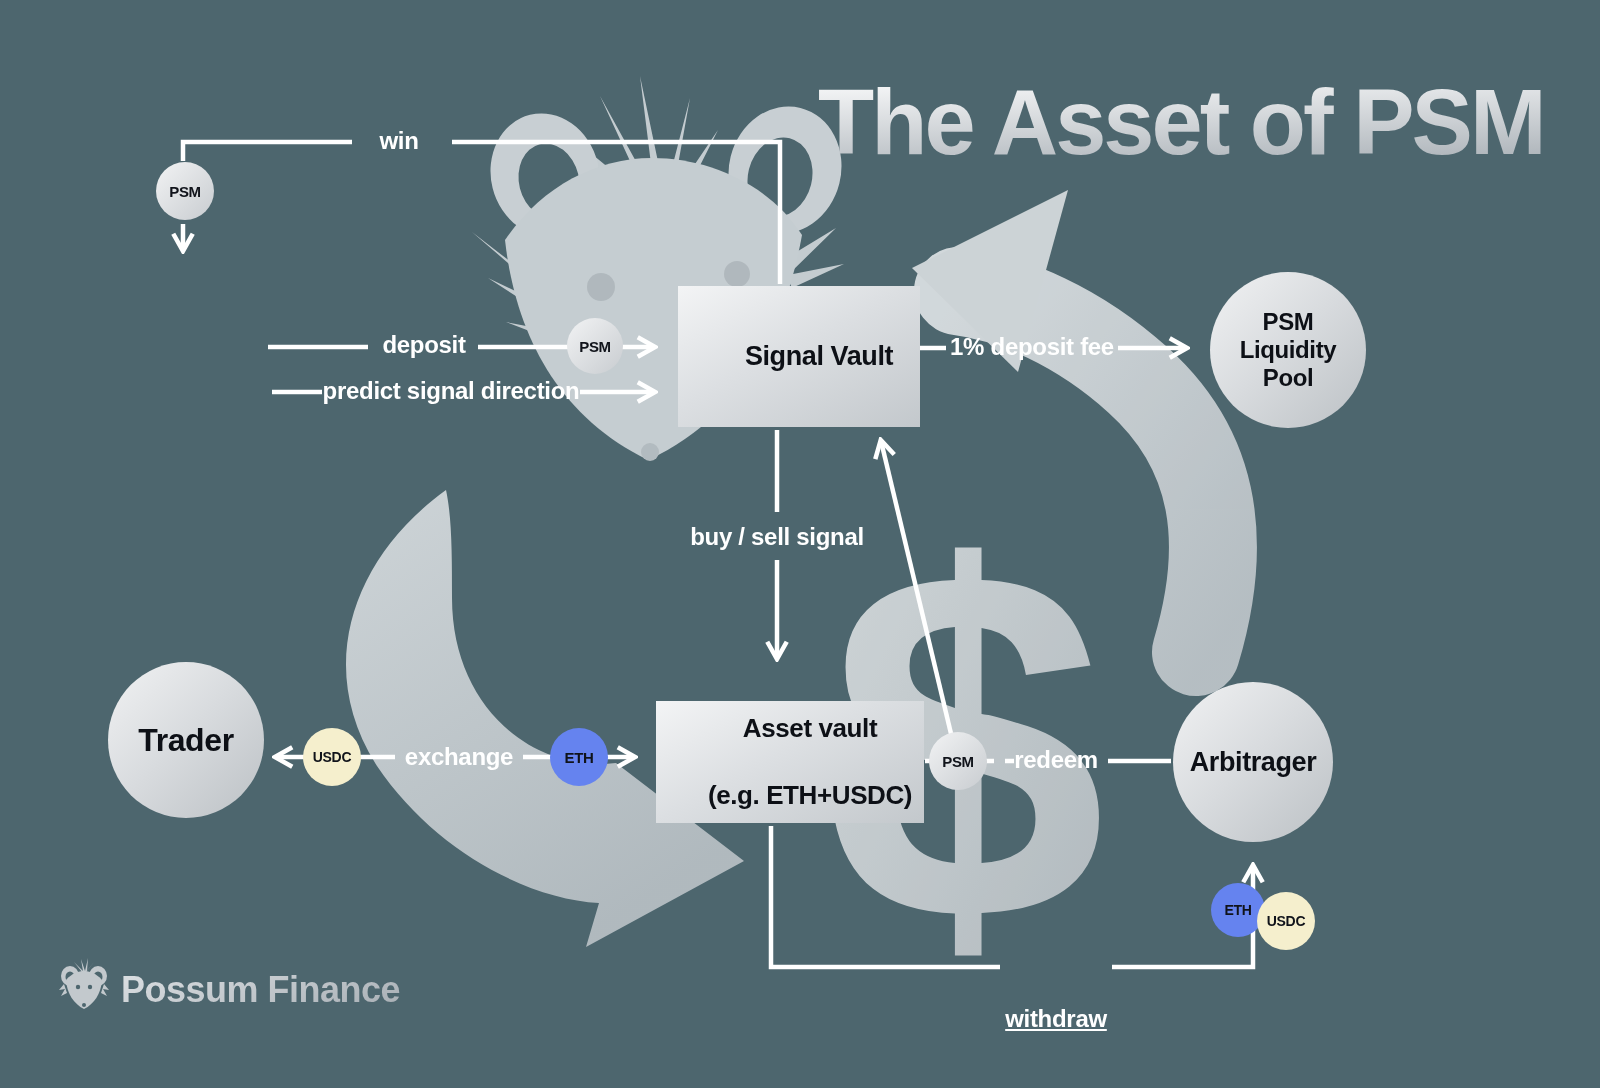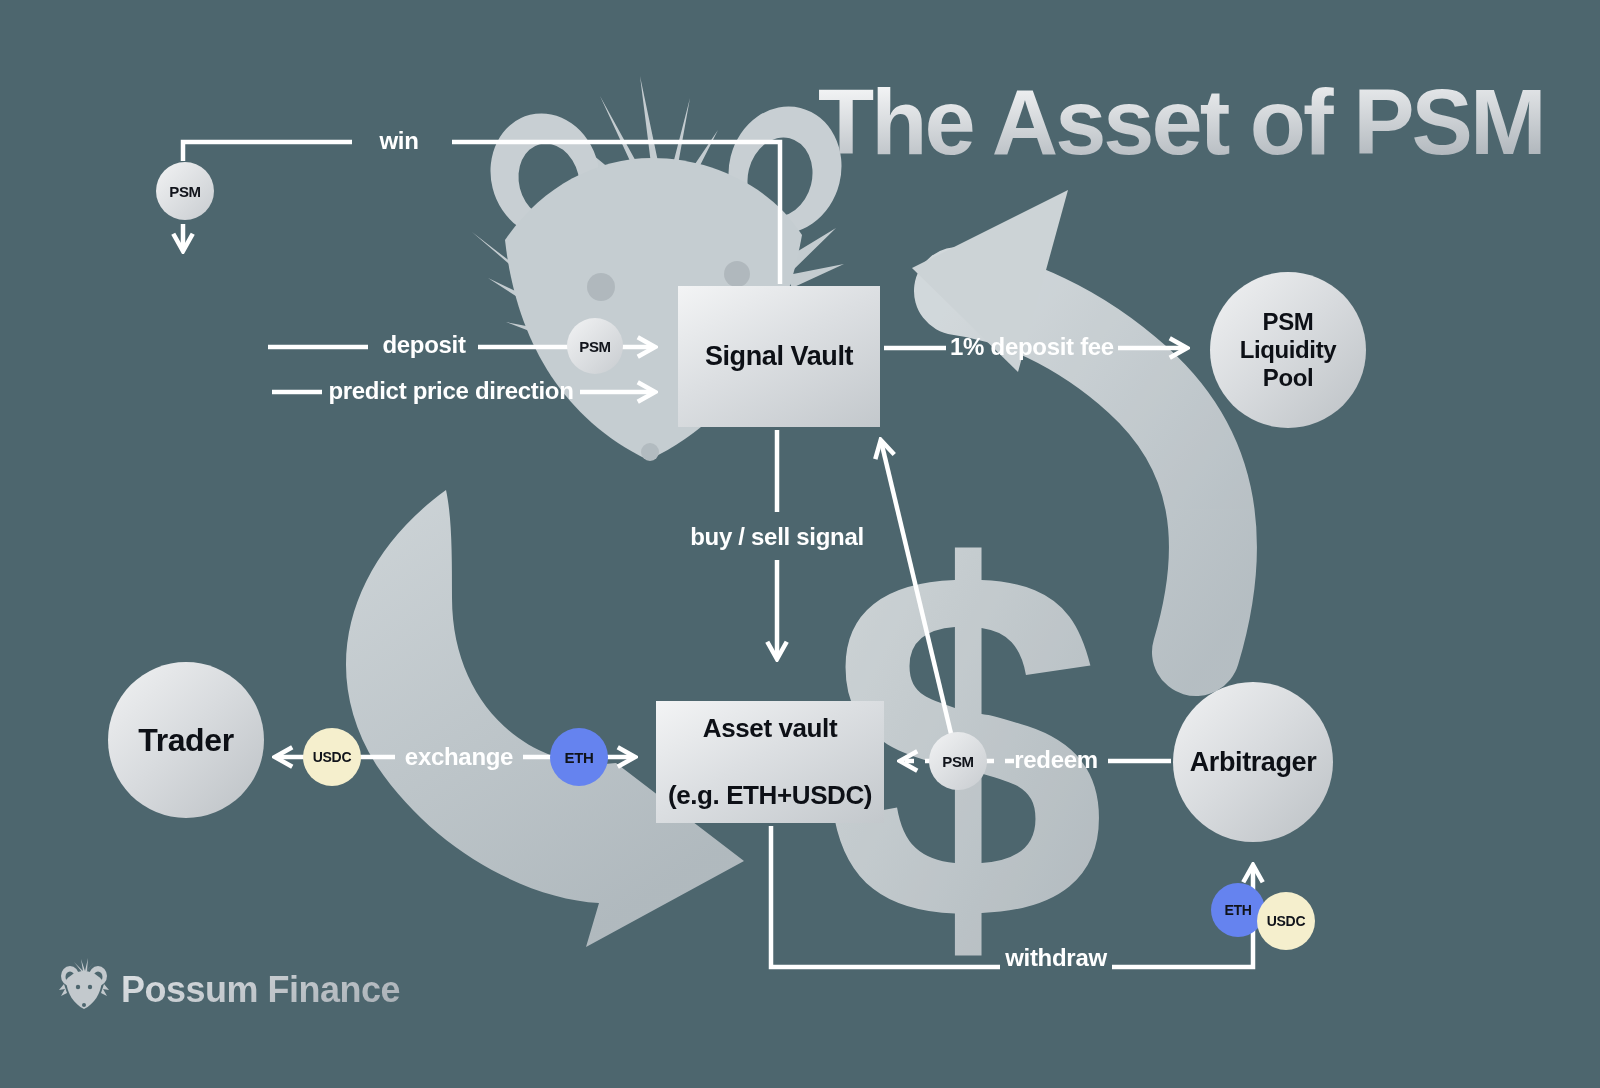--- a/index.html
+++ b/index.html
@@ -21,21 +21,21 @@
   .cnode{
     position:absolute;border-radius:50%;
     background:linear-gradient(135deg,#f1f2f3 0%,#d8dbde 48%,#bcc1c5 100%);
     display:flex;align-items:center;justify-content:center;text-align:center;
     color:#0d1016;font-weight:800;letter-spacing:-0.4px;
   }
   .bnode{
     position:absolute;
     background:linear-gradient(152deg,#f3f4f5 0%,#dcdfe2 45%,#c3c8cc 100%);
     display:flex;flex-direction:column;align-items:center;justify-content:center;text-align:center;
-    color:#0d1016;font-weight:800;letter-spacing:-0.4px;
+    color:#0d1016;font-weight:800;letter-spacing:-0.4px;padding-left:40px;
   }
   .coin{
     position:absolute;border-radius:50%;
     display:flex;align-items:center;justify-content:center;
     color:#10131a;font-weight:800;letter-spacing:-0.3px;
     background:linear-gradient(135deg,#f2f3f4,#c8ccd0);
   }
   .coin.eth{background:#6583ef;}
   .coin.usdc{background:#f5efcd;}
   
@@ -157,26 +157,26 @@
   <div class="coin usdc" style="left:303px;top:728px;width:58px;height:58px;font-size:14px;">USDC</div>
 
   <div class="coin eth" style="left:550px;top:728px;width:58px;height:58px;font-size:15px;">ETH</div>
 
   <div class="coin eth" style="left:1211px;top:883px;width:54px;height:54px;font-size:14px;">ETH</div>
 
   <div class="coin usdc" style="left:1257px;top:892px;width:58px;height:58px;font-size:14px;">USDC</div>
 
   <div class="lbl" style="left:399px;top:141px;">win</div>
   <div class="lbl" style="left:424px;top:345px;">deposit</div>
-  <div class="lbl" style="left:451px;top:391px;">predict price direction</div>
+  <div class="lbl" style="left:451px;top:391px;">predict signal direction</div>
   <div class="lbl" style="left:1032px;top:347px;">1% deposit fee</div>
   <div class="lbl" style="left:777px;top:537px;">buy / sell signal</div>
   <div class="lbl" style="left:459px;top:757px;">exchange</div>
   <div class="lbl" style="left:1056px;top:760px;">redeem</div>
-  <div class="lbl" style="left:1056px;top:958px;">withdraw</div>
+  <div class="lbl" style="left:1056px;top:1019px;text-decoration:underline;">withdraw</div>
 
   <svg class="layer" width="52" height="56" style="left:58px;top:958px;" viewBox="0 0 52 56">
     <g fill="#c3c9cd">
       <path d="M24 14 L16 4 L25 13 L23 1 L27 13 L30 0 L29 13 L36 4 L28 14 Z"></path>
       <ellipse cx="12" cy="18" rx="9" ry="10"></ellipse>
       <ellipse cx="12" cy="19" rx="4.5" ry="5.5" fill="#4d666e"></ellipse>
       <ellipse cx="40" cy="18" rx="9" ry="10"></ellipse>
       <ellipse cx="40" cy="19" rx="4.5" ry="5.5" fill="#4d666e"></ellipse>
       <path d="M8 22 C 9 36, 16 46, 26 51 C 36 46, 43 36, 44 22 C 38 15, 31 13, 26 13 C 21 13, 14 15, 8 22 Z"></path>
       <circle cx="20" cy="29" r="2.2" fill="#4d666e"></circle>

